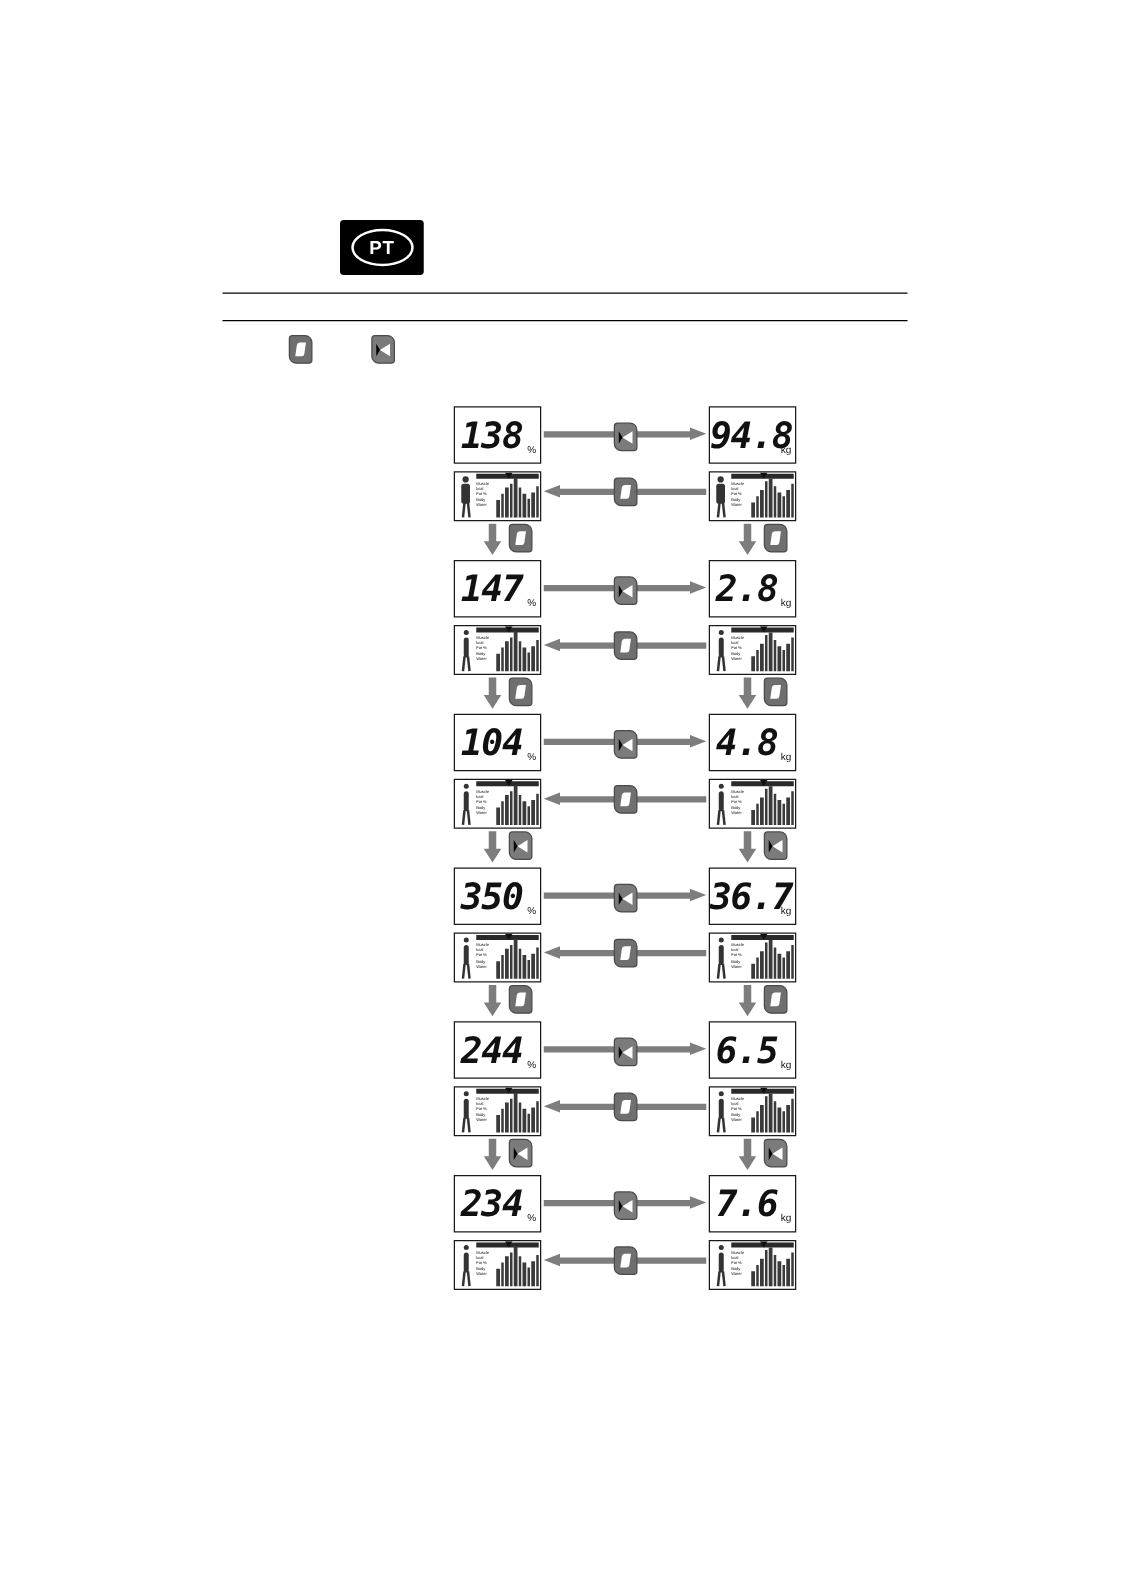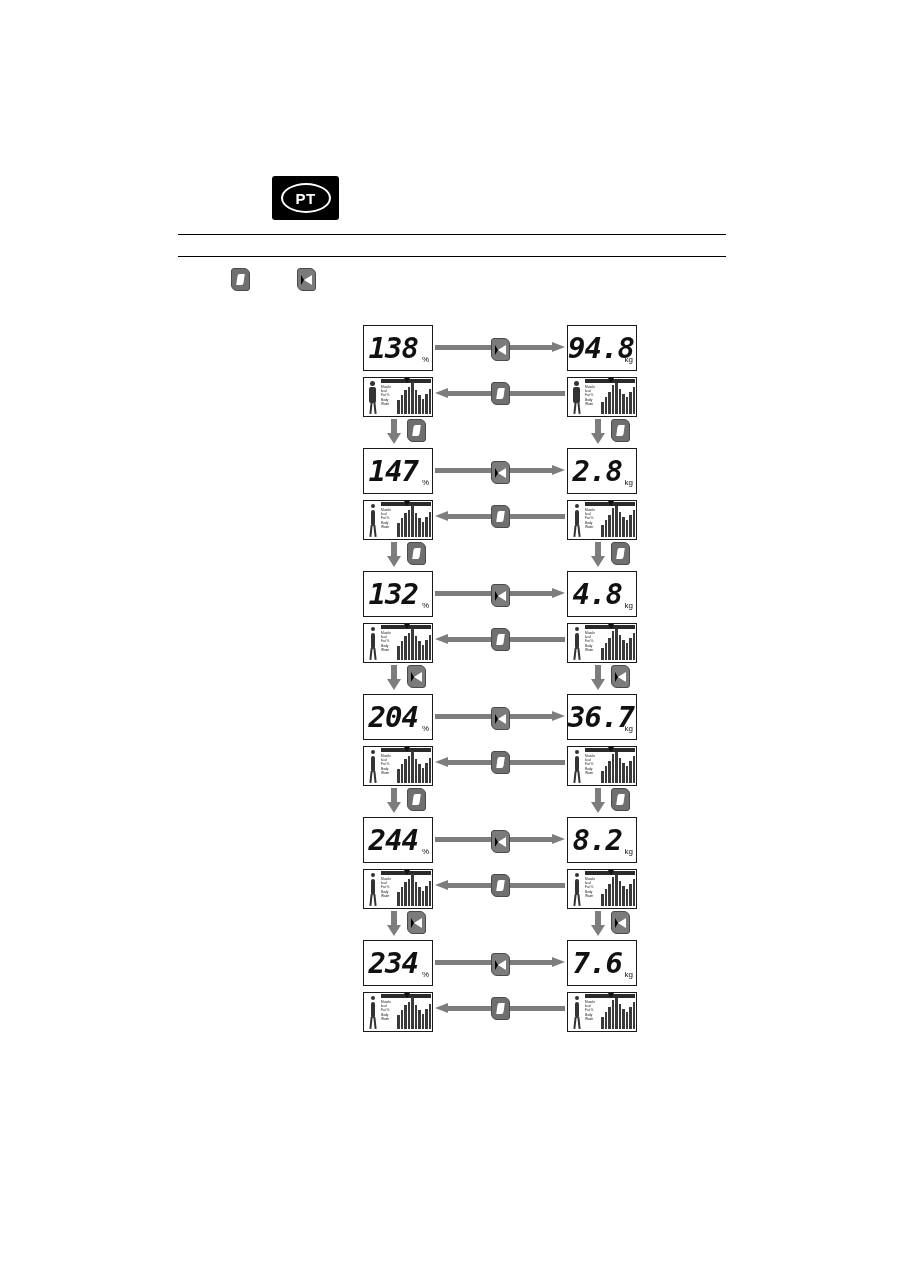--- a/index.html
+++ b/index.html
@@ -528,21 +528,21 @@
       </div>
       <div class="key type-set down-key left">
         <span class="glyph"></span>
       </div>
       <div class="key type-set down-key right">
         <span class="glyph"></span>
       </div>
     </div>
     <div class="stage">
       <div class="lcd left row1">
-        <div class="lcd-value">132</div>
+        <div class="lcd-value">104</div>
         <div class="lcd-unit">%</div>
       </div>
       <div class="lcd right row1">
         <div class="lcd-value">4.8</div>
         <div class="lcd-unit">kg</div>
       </div>
       <div class="arrow-row top">
         <div class="arrow-line"></div>
         <div class="arrow-head"></div>
       </div>
@@ -624,21 +624,21 @@
       </div>
       <div class="key type-arrow dark down-key left">
         <span class="glyph"></span>
       </div>
       <div class="key type-arrow dark down-key right">
         <span class="glyph"></span>
       </div>
     </div>
     <div class="stage">
       <div class="lcd left row1">
-        <div class="lcd-value">204</div>
+        <div class="lcd-value">350</div>
         <div class="lcd-unit">%</div>
       </div>
       <div class="lcd right row1">
         <div class="lcd-value">36.7</div>
         <div class="lcd-unit">kg</div>
       </div>
       <div class="arrow-row top">
         <div class="arrow-line"></div>
         <div class="arrow-head"></div>
       </div>
@@ -724,21 +724,21 @@
       <div class="key type-set down-key right">
         <span class="glyph"></span>
       </div>
     </div>
     <div class="stage">
       <div class="lcd left row1">
         <div class="lcd-value">244</div>
         <div class="lcd-unit">%</div>
       </div>
       <div class="lcd right row1">
-        <div class="lcd-value">8.2</div>
+        <div class="lcd-value">6.5</div>
         <div class="lcd-unit">kg</div>
       </div>
       <div class="arrow-row top">
         <div class="arrow-line"></div>
         <div class="arrow-head"></div>
       </div>
       <div class="arrow-row bot">
         <div class="arrow-line"></div>
         <div class="arrow-head"></div>
       </div>

